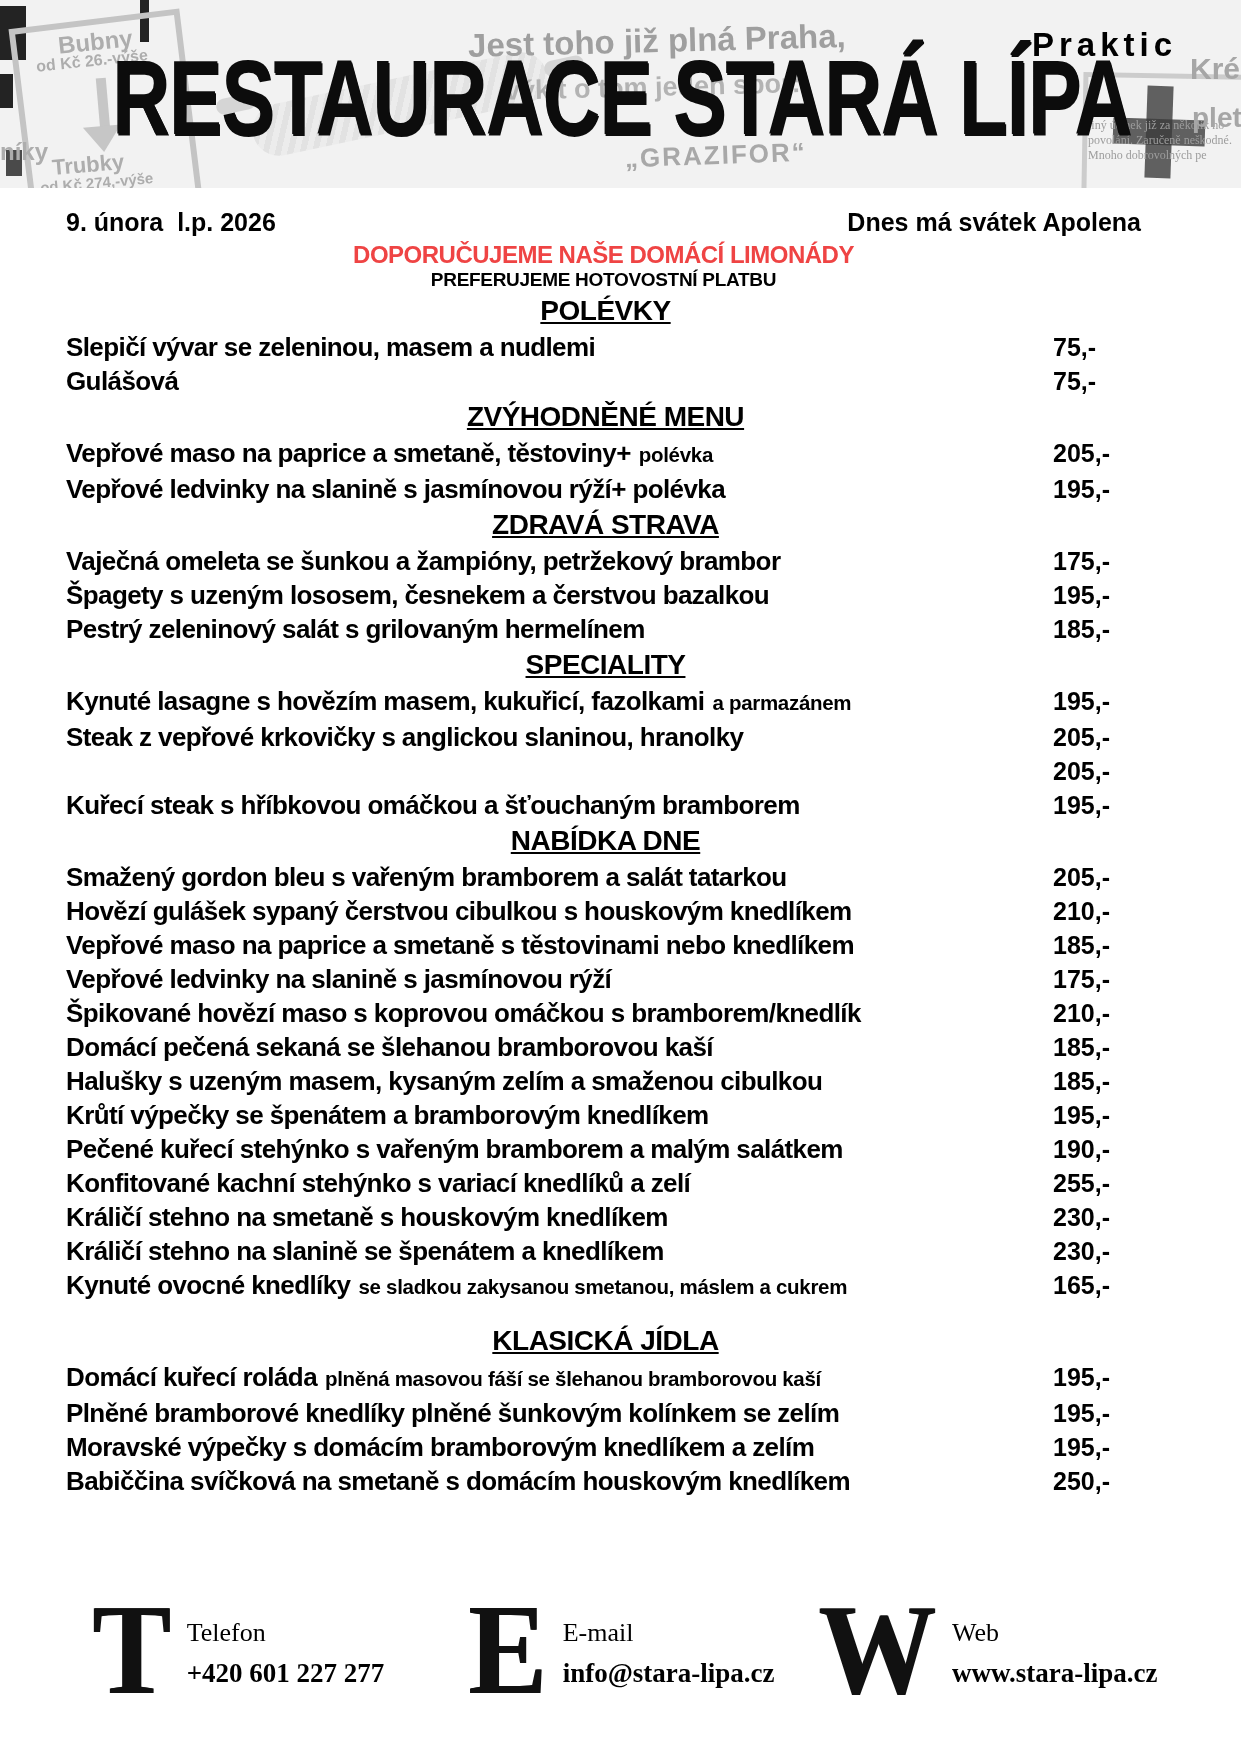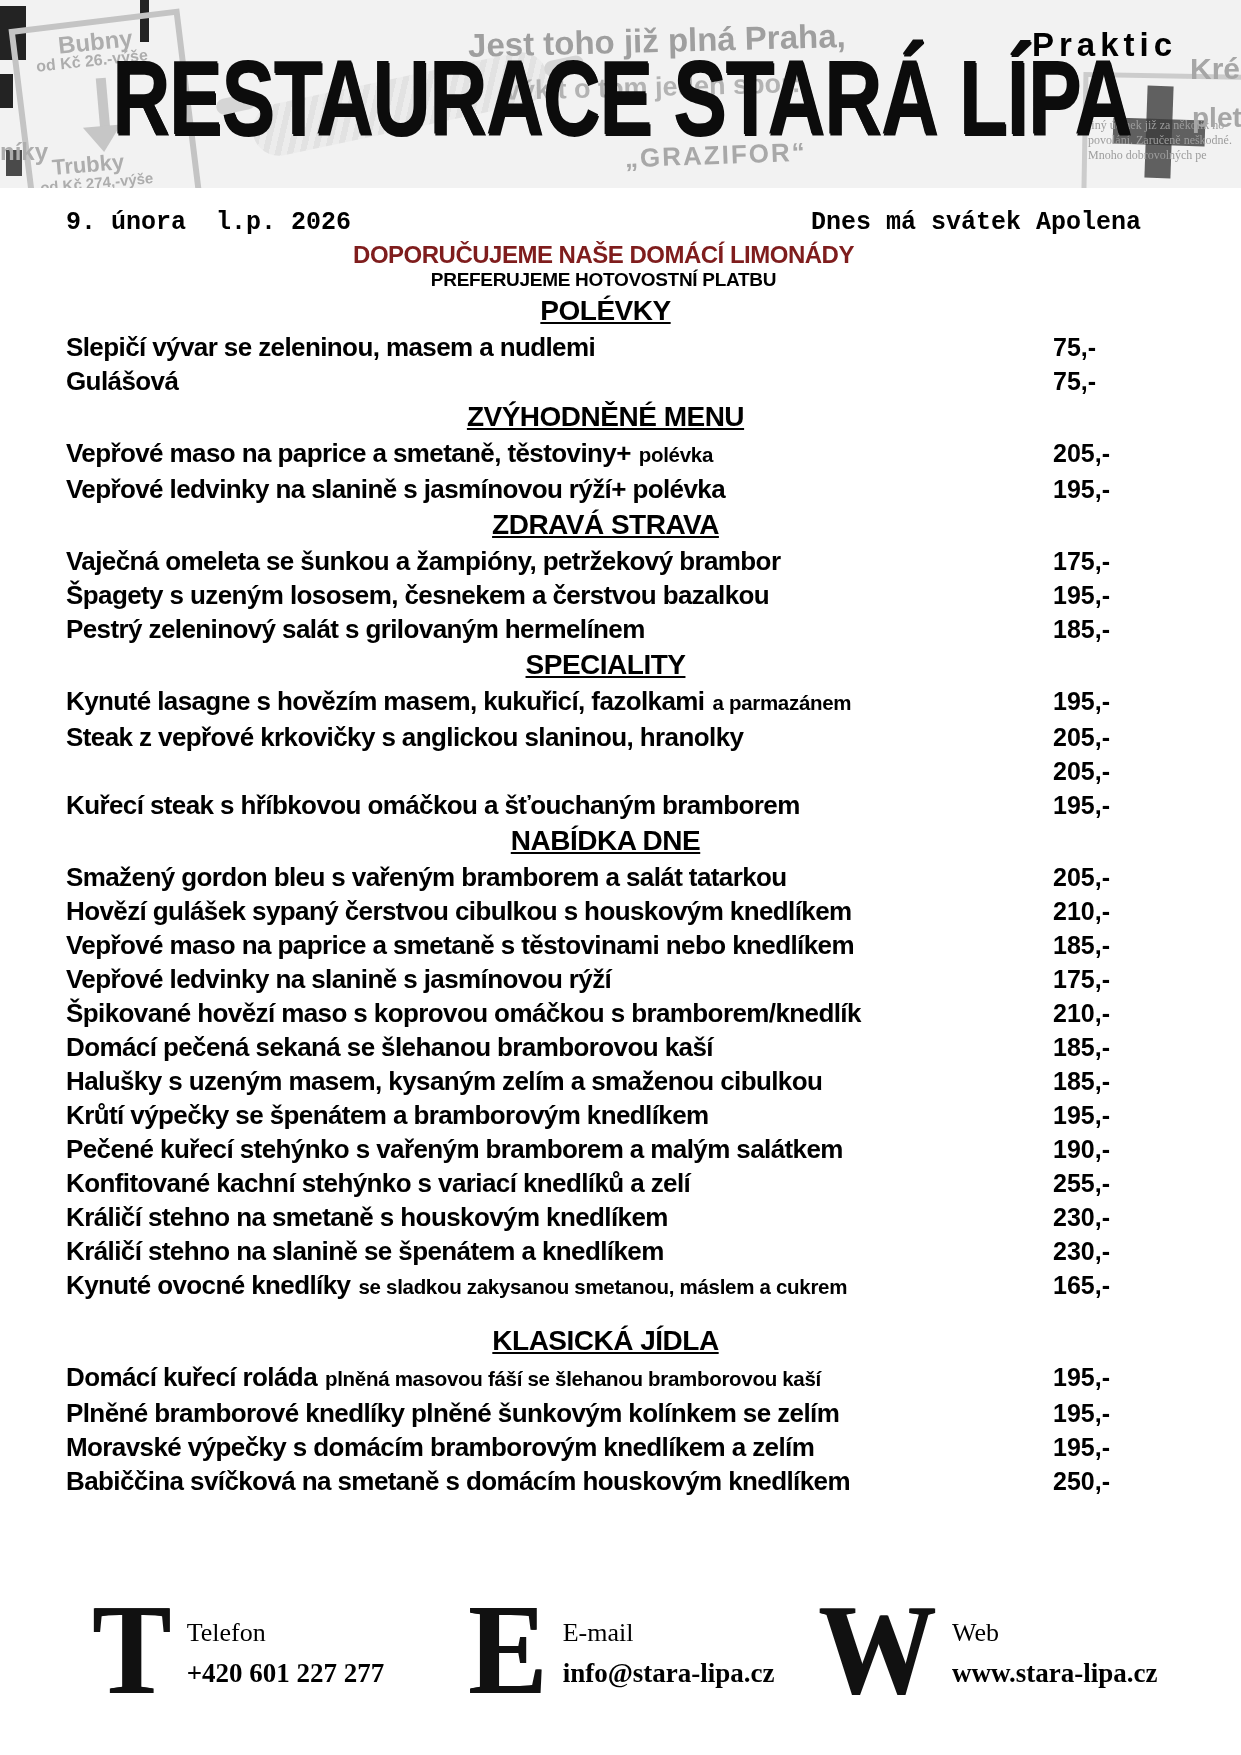--- a/index.html
+++ b/index.html
@@ -36,21 +36,21 @@
   .m1{left:0;top:6px;width:26px;height:54px;}
   .m2{left:140px;top:0;width:9px;height:42px;}
   .m3{left:6px;top:150px;width:16px;height:26px;background:#4a4a4a;}
   .m4{left:0;top:74px;width:13px;height:34px;}
   .site-title{position:absolute;left:112px;top:46px;z-index:2;font-size:80px;line-height:1;font-weight:900;
       letter-spacing:-1px;color:#0c0c0c;transform:scaleY(1.32);transform-origin:top left;white-space:nowrap;
       text-shadow:1px 1px 0 #0c0c0c;}
 
   
   .infobar{position:absolute;left:66px;top:208px;width:1075px;display:flex;justify-content:space-between;
-           font-size:25px;font-weight:bold;white-space:pre;font-family:Liberation Mono, monospace;}
+           font-size:25px;font-weight:bold;white-space:pre;}
   .notice-recommend{position:absolute;left:66px;top:241px;width:1075px;text-align:center;
            font-size:24px;font-weight:bold;letter-spacing:-0.5px;}
   .notice-payment{position:absolute;left:66px;top:269px;width:1075px;text-align:center;
            font-size:19px;font-weight:bold;letter-spacing:-0.3px;}
 
   
   .menu{position:absolute;left:66px;top:292px;width:1079px;}
   .menu-section{margin:0;}
   .menu-section.gap-before{margin-top:20px;}
   .section-title{margin:2px 0 2px;font-size:28px;line-height:34px;font-weight:bold;text-align:center;
@@ -107,21 +107,21 @@
   <div class="collage c-pleti">pleti</div>
 
   <div class="site-title">RESTAURACE STARÁ LÍPA</div>
 </div>
 
 <div class="infobar">
   <span>9. února  l.p. 2026</span>
   <span>Dnes má svátek Apolena</span>
 </div>
 
-<div class="notice-recommend" style="color: #7f1d1d;">DOPORUČUJEME NAŠE DOMÁCÍ LIMONÁDY</div>
+<div class="notice-recommend" style="color: #ef4444;">DOPORUČUJEME NAŠE DOMÁCÍ LIMONÁDY</div>
 <div class="notice-payment">PREFERUJEME HOTOVOSTNÍ PLATBU</div>
 
 <div class="menu">
     <section class="menu-section">
       <h2 class="section-title">POLÉVKY</h2>
       <div class="menu-row">
         <span class="nm"><span class="big">Slepičí vývar se zeleninou, masem a nudlemi</span></span>
         <span class="price">75,-</span>
       </div>
       <div class="menu-row">

